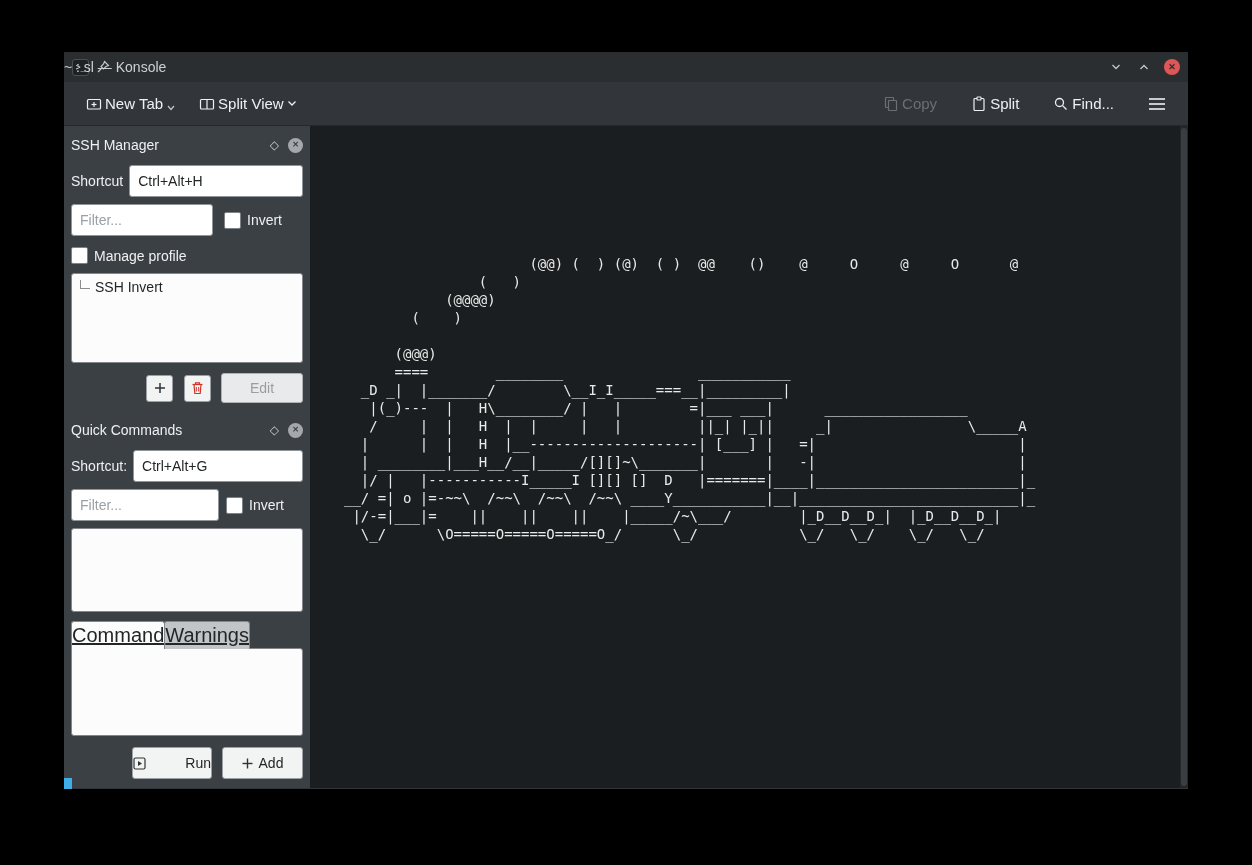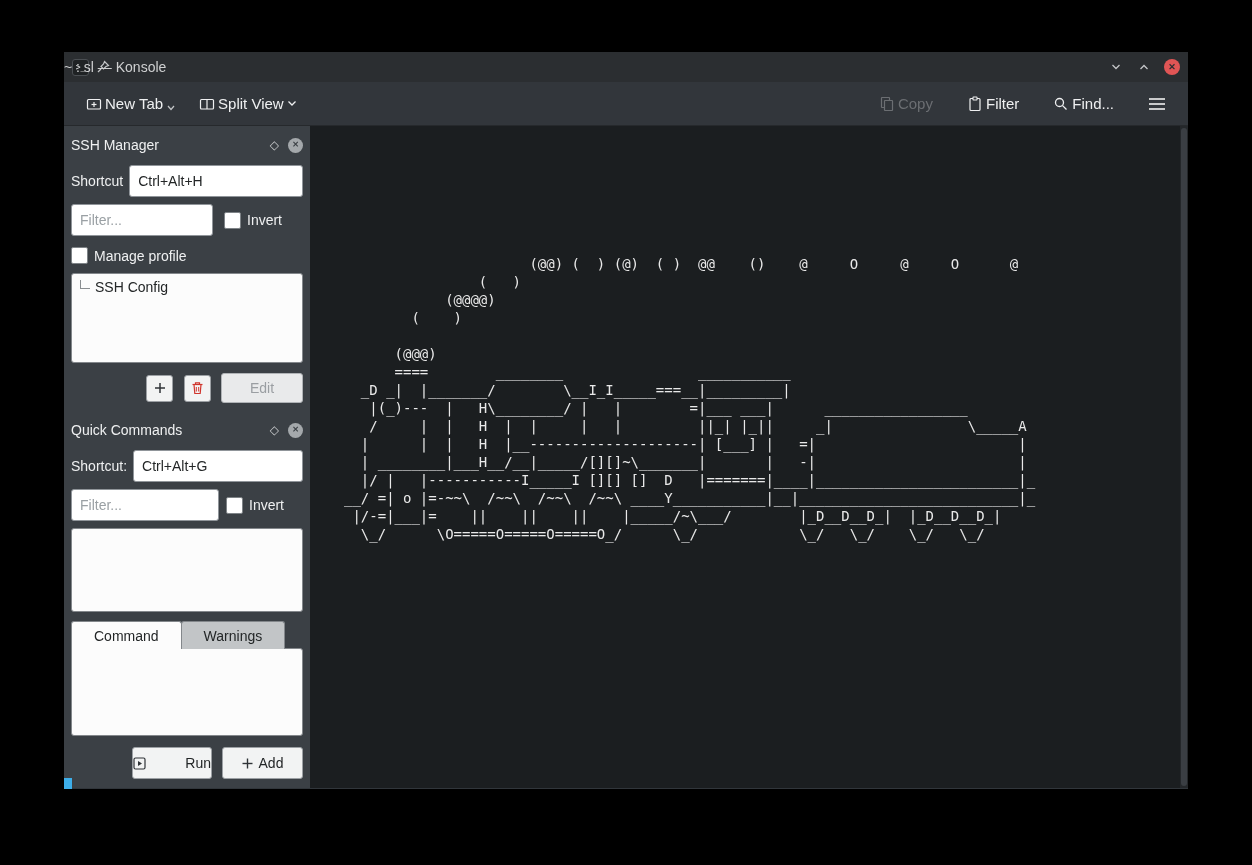--- a/index.html
+++ b/index.html
@@ -73,23 +73,23 @@
   .btn-row { display:flex; justify-content:flex-end; align-items:center;
     margin-bottom:14px; }
   .sq-btn { width:27px; height:27px; }
   .edit-btn { width:82px; height:30px; margin-left:10px; color:#9a9ea2;
     background:#e9eaeb; border-color:#b0b3b6; }
   .trash-btn { margin-left:11px; }
   .run-btn { width:80px; height:32px;justify-content:space-between; }
   .add-btn { width:81px; height:32px; margin-left:10px; }
 
   .tabs { display:flex; margin-top:2px; position:relative; z-index:2; }
-  .tab { height:28px; padding:0 22px; display:flex; align-items:center;
-    font-size:14px; color:#232627; border:1px solid #83878b; border-bottom:none;
-    border-top-left-radius:3px; border-top-right-radius:3px; background:#c2c5c7; }
+  .tab { height:28px; padding:0 0; display:flex; align-items:center;
+    font-size:20px; color:#232627; border:1px solid #83878b; border-bottom:none;
+    border-top-left-radius:3px; border-top-right-radius:3px; background:#c2c5c7;text-decoration:underline; }
   .tab.active { background:#fcfcfc; }
   .tab + .tab { margin-left:-1px; }
   .command-box { margin-top:-1px; }
 
   
   .terminal { flex:1; background:#1b1e20; position:relative; overflow:hidden; }
   .term-pre { position:absolute; left:34px; top:129px; color:#e9e9e9;
     font-family:"DejaVu Sans Mono", monospace; font-size:14px; line-height:18px;
     white-space:pre; }
   .term-scrollbar { position:absolute; right:0; top:0; bottom:0; width:8px;
@@ -176,21 +176,21 @@
         </span>
         <span>Copy</span>
       </div>
       <div class="tb-btn">
         <span>
           <svg width="16" height="16" viewBox="0 0 16 16">
             <rect x="3" y="2.5" width="10" height="12" rx="1" fill="none" stroke="#eff0f1" stroke-width="1.2"></rect>
             <rect x="6" y="1" width="4" height="3" rx="0.5" fill="#32363b" stroke="#eff0f1" stroke-width="1.1"></rect>
           </svg>
         </span>
-        <span>Filter</span>
+        <span>Split</span>
       </div>
       <div class="tb-btn">
         <span>
           <svg width="16" height="16" viewBox="0 0 16 16">
             <circle cx="6.5" cy="6.5" r="4" fill="none" stroke="#eff0f1" stroke-width="1.3"></circle>
             <line x1="9.6" y1="9.6" x2="13.5" y2="13.5" stroke="#eff0f1" stroke-width="1.3"></line>
           </svg>
         </span>
         <span>Find...</span>
       </div>
@@ -226,21 +226,21 @@
         </div>
 
         <div class="row" style="margin:11px 0 9px;">
           <span class="checkbox"></span>
           <span class="cb-lbl">Manage profile</span>
         </div>
 
         <div class="white-box tree-box">
           <div class="tree-item">
             <span class="branch"></span>
-            <span>SSH Config</span>
+            <span>SSH Invert</span>
           </div>
         </div>
 
         <div class="btn-row">
           <button class="btn sq-btn">
             <svg width="12" height="12" viewBox="0 0 12 12">
               <line x1="6" y1="1" x2="6" y2="11" stroke="#2f3337" stroke-width="1.5"></line>
               <line x1="1" y1="6" x2="11" y2="6" stroke="#2f3337" stroke-width="1.5"></line>
             </svg>
           </button>

